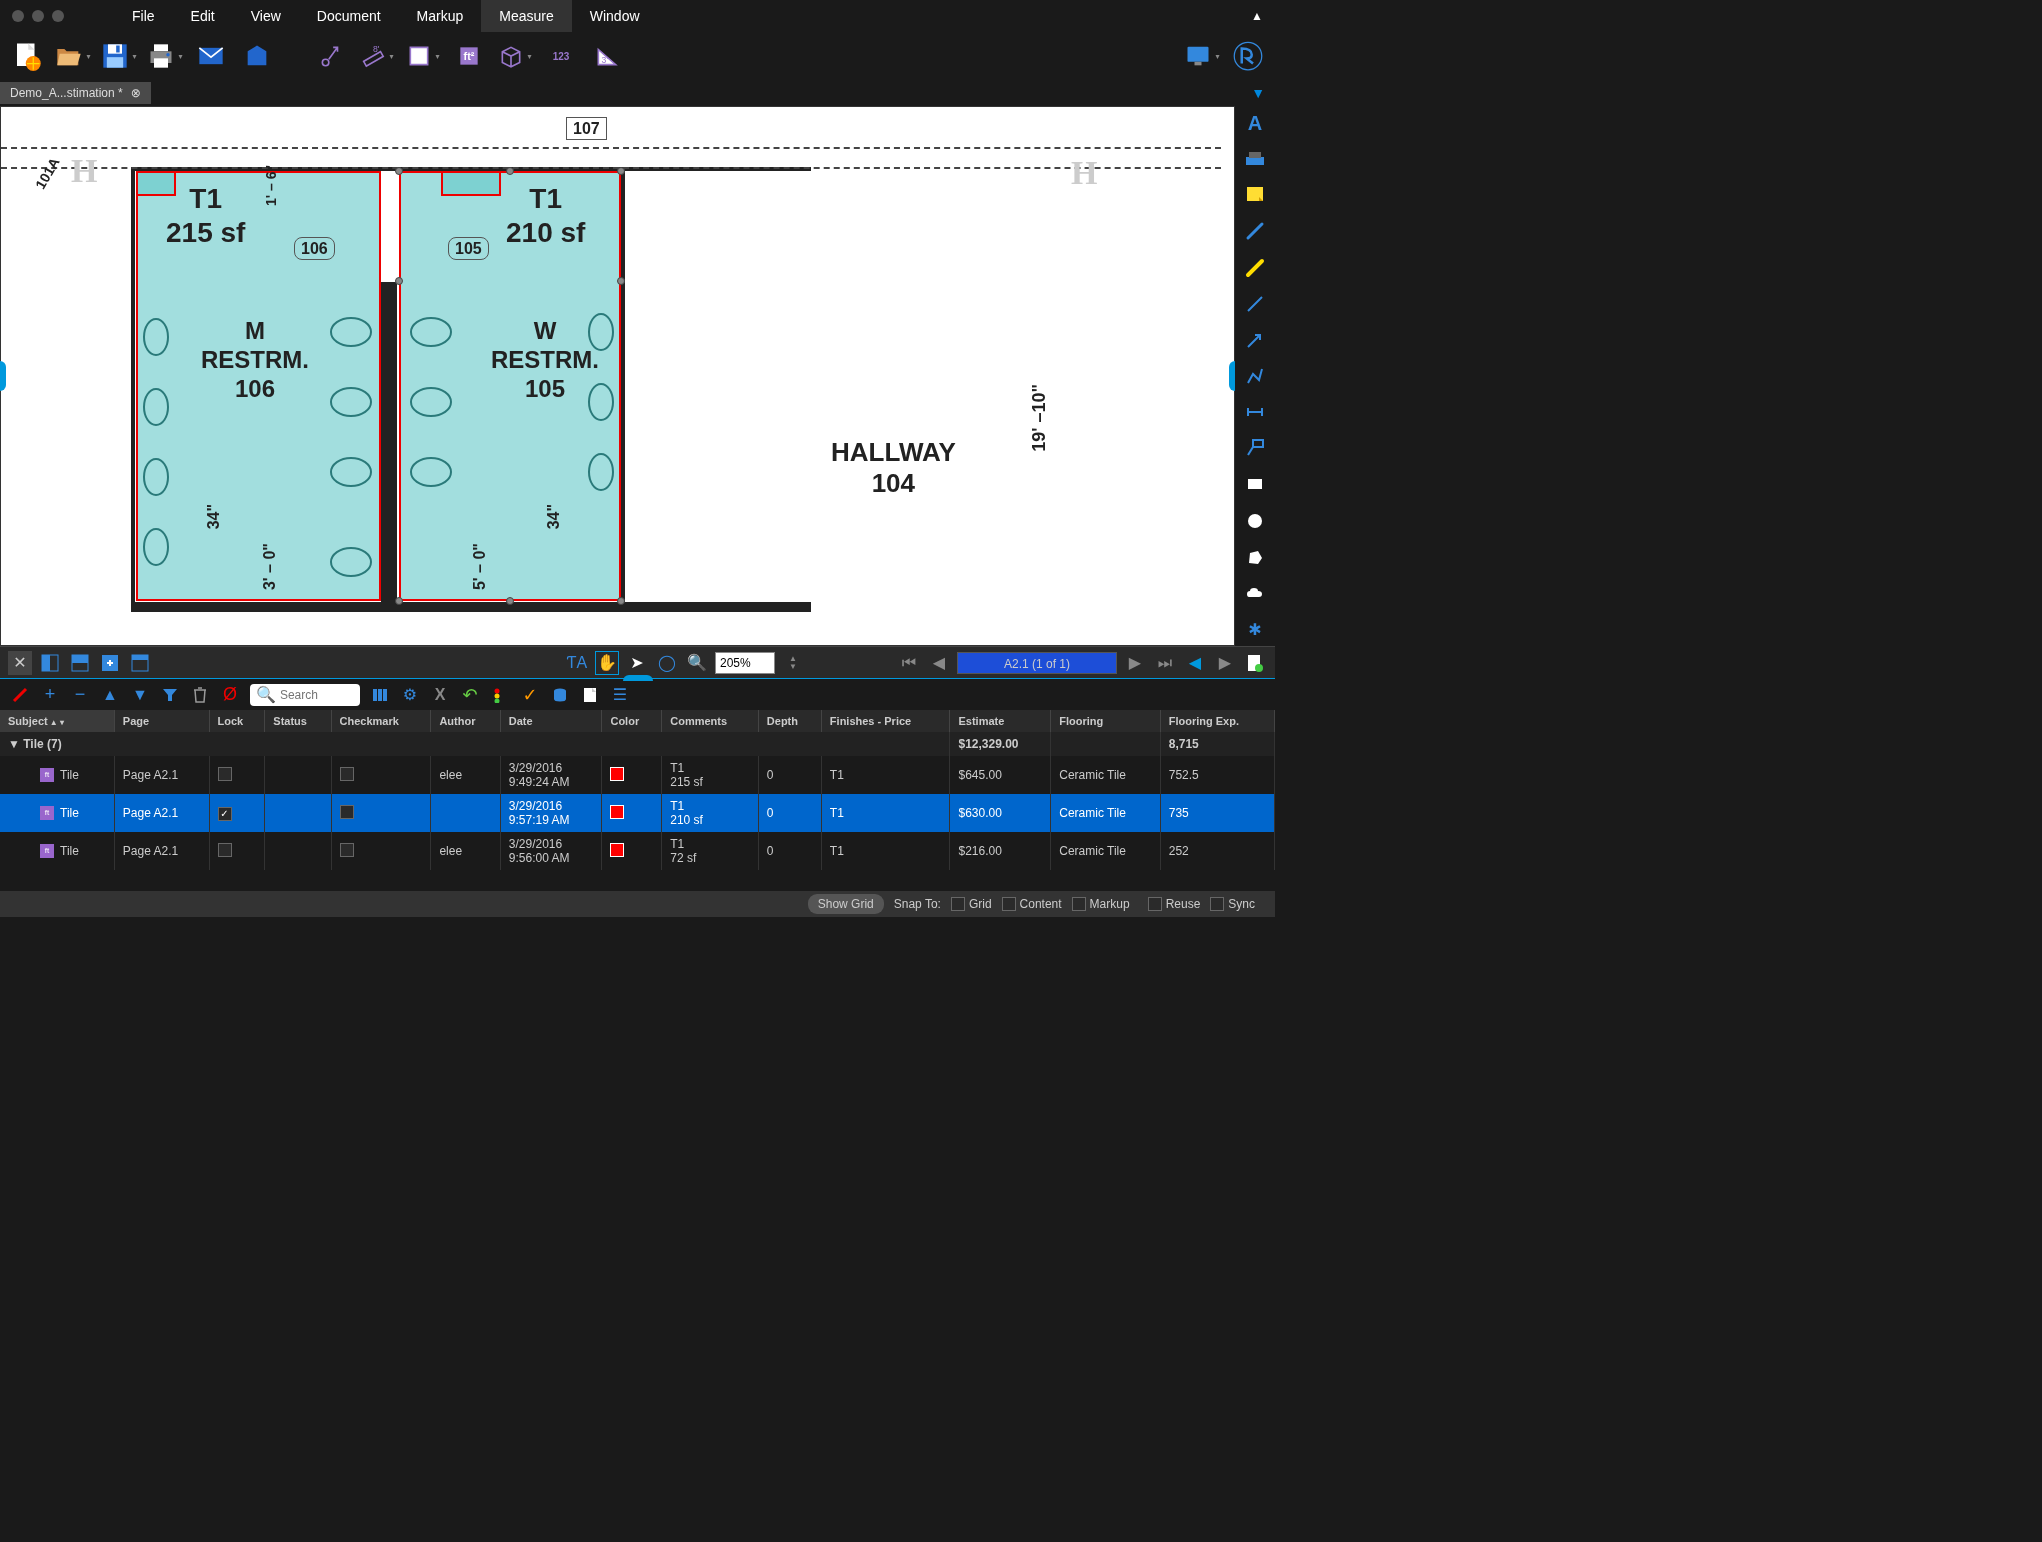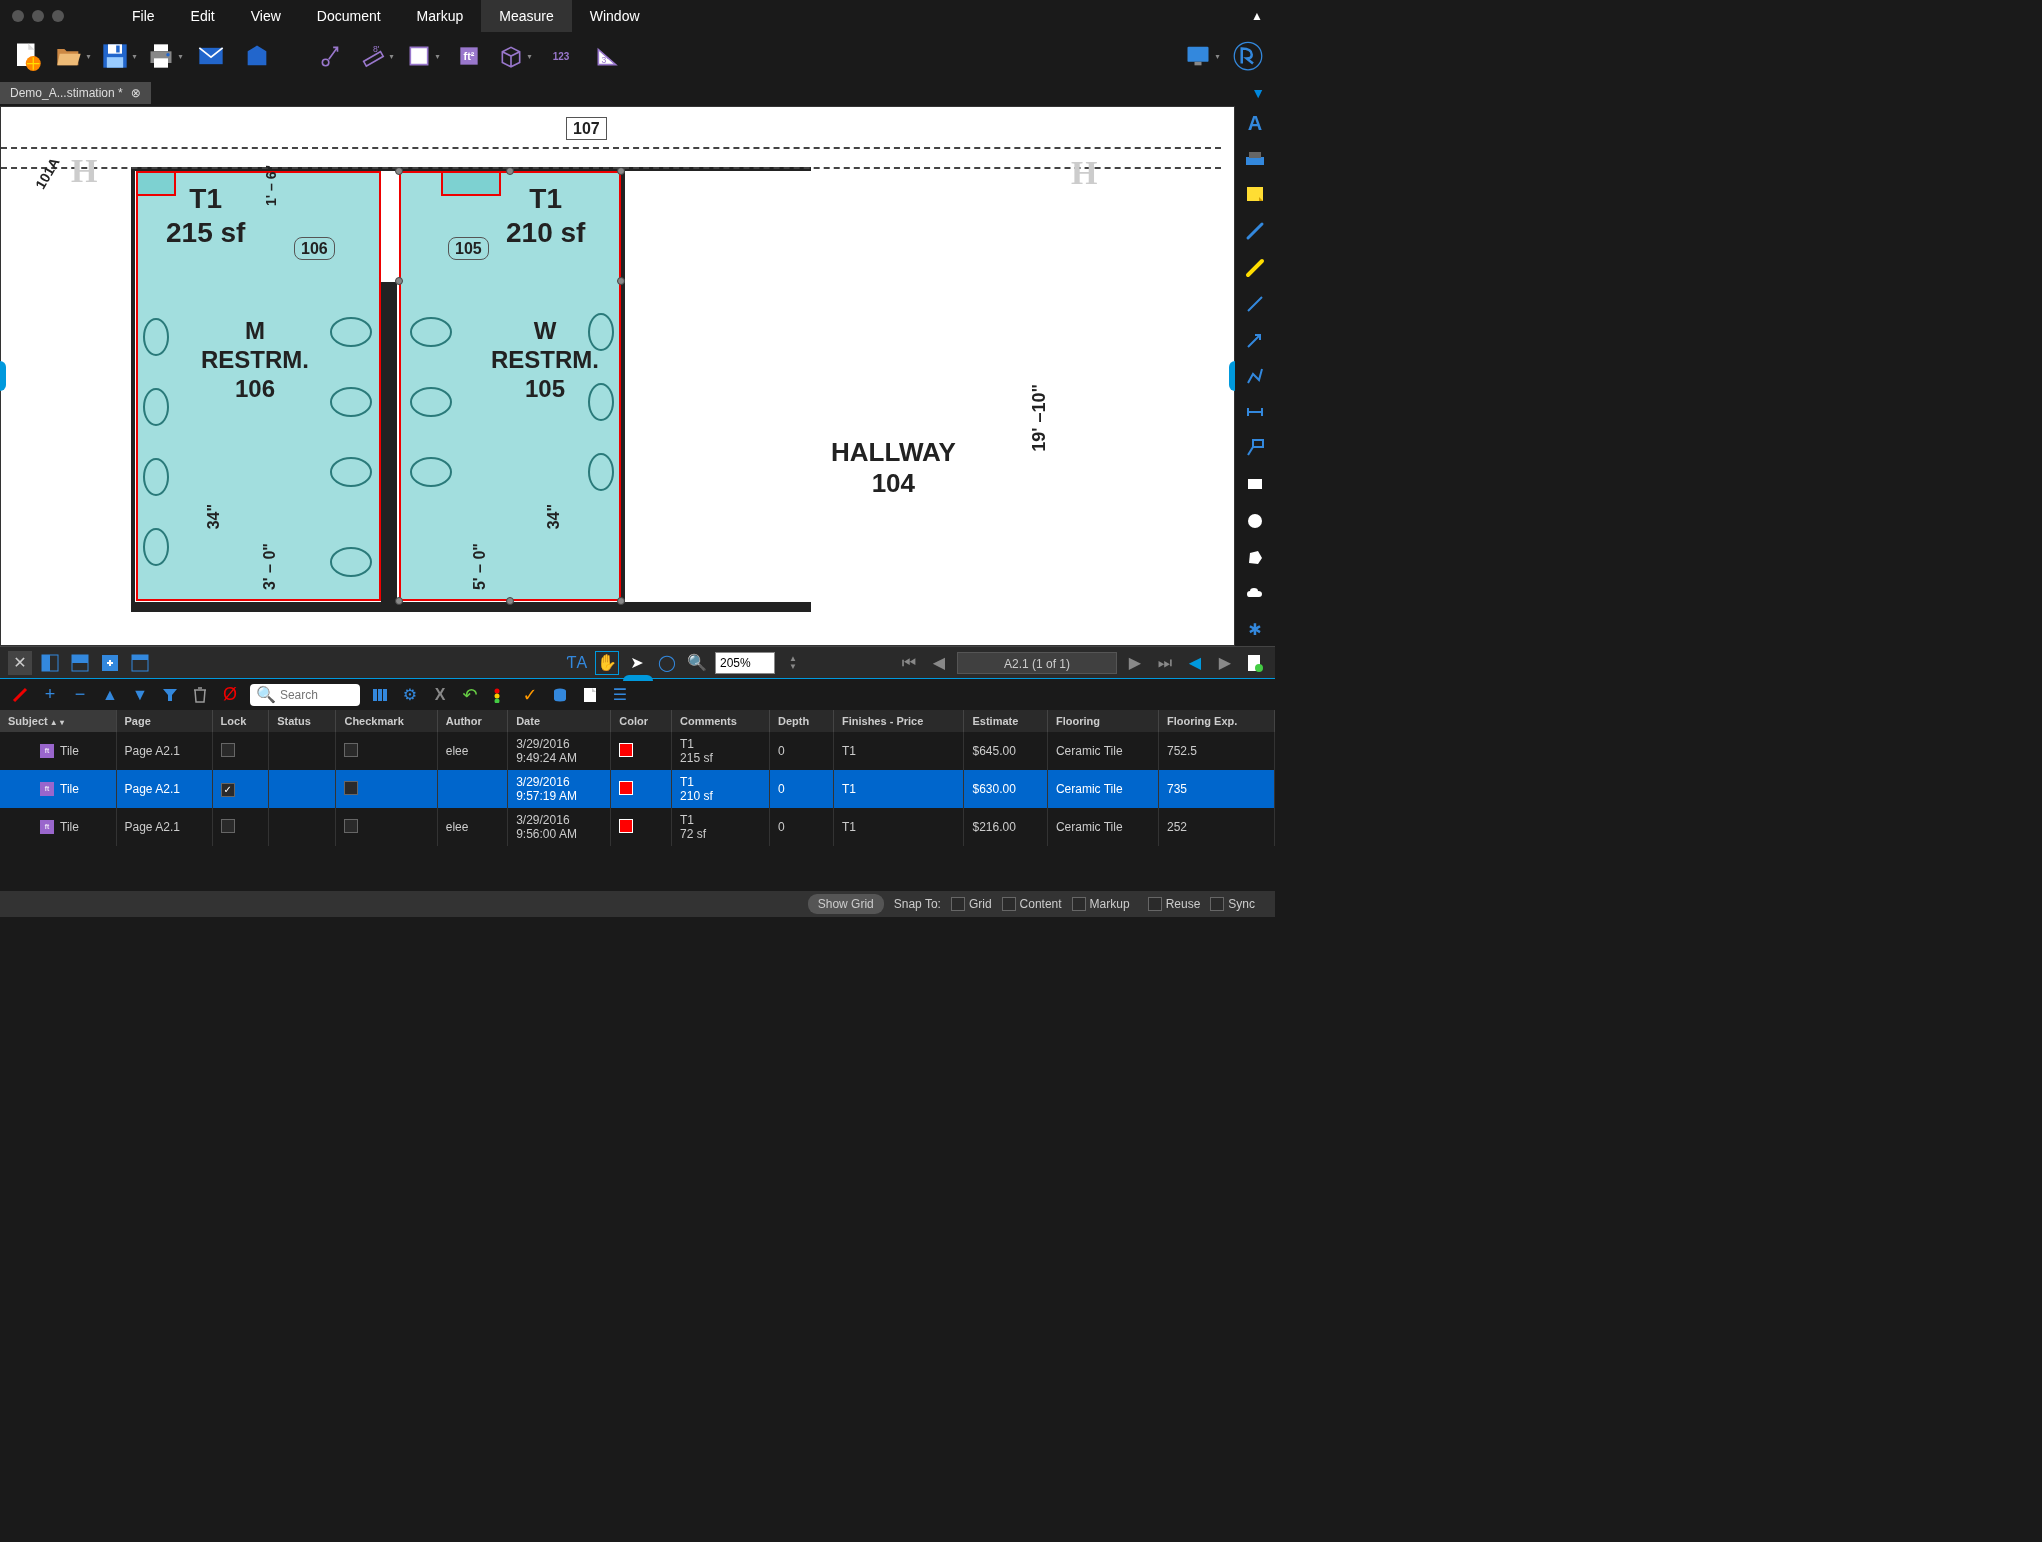--- a/index.html
+++ b/index.html
@@ -40,21 +40,21 @@
 .room-highlight { position: absolute; background: rgba(100, 200, 200, 0.6); border: 2px solid #e00; }
 .room-label { position: absolute; font-family: Arial; font-weight: bold; color: #222; text-align: center; line-height: 1.2; }
 .wall { position: absolute; background: #222; }
 .wall-dash { position: absolute; border-top: 2px dashed #444; }
 
 
 .nav-toolbar { height: 32px; background: #2a2a2a; display: flex; align-items: center; padding: 0 8px; gap: 6px; border-top: 1px solid #444; position: relative; }
 .nav-icon { width: 24px; height: 24px; display: flex; align-items: center; justify-content: center; cursor: pointer; }
 .nav-icon.active { border: 1px solid #0099dd; }
 .zoom-input { width: 60px; height: 22px; background: #fff; color: #000; font-size: 12px; border: 1px solid #888; padding: 0 4px; }
-.page-display { width: 160px; height: 22px; background: #404040; color: #ccc; font-size: 12px; text-align: center; line-height: 22px; border: 1px solid #555; }
+.page-display { width: 160px; height: 22px; background: #1d4ed8; color: #ccc; font-size: 12px; text-align: center; line-height: 22px; border: 1px solid #555; }
 .nav-center-handle { position: absolute; left: 50%; bottom: -3px; transform: translateX(-50%); width: 30px; height: 6px; background: #0099dd; border-radius: 6px 6px 0 0; }
 
 
 .markup-toolbar { height: 32px; background: #1a1a1a; display: flex; align-items: center; padding: 0 10px; gap: 10px; border-top: 1px solid #0099dd; }
 .mk-icon { width: 20px; height: 20px; display: flex; align-items: center; justify-content: center; cursor: pointer; }
 .search-box { background: #fff; border-radius: 4px; height: 22px; width: 110px; display: flex; align-items: center; padding: 0 6px; gap: 4px; }
 .search-input { border: none; width: 80px; font-size: 12px; outline: none; color: #999; }
 
 
 .table-container { height: 181px; overflow: hidden; }
@@ -480,20 +480,26 @@
           <th>Color</th>
           <th>Comments</th>
           <th>Depth</th>
           <th>Finishes - Price</th>
           <th>Estimate</th>
           <th>Flooring</th>
           <th>Flooring Exp.</th>
         </tr>
     </thead>
     <tbody id="table-body">
+        <tr class="group-row">
+          <td colspan="11">▼ Tile (7)</td>
+          <td>$12,329.00</td>
+          <td></td>
+          <td>8,715</td>
+        </tr>
         <tr class="data-row">
     <td style="padding-left:40px;"><span class="tile-icon">ft</span>Tile</td>
     <td>Page A2.1</td>
     <td><span class="checkbox "></span></td>
     <td></td>
     <td><span class="checkbox"></span></td>
     <td>elee</td>
     <td style="white-space:pre;">3/29/2016
 9:49:24 AM</td>
     <td><span class="color-swatch"></span></td>

